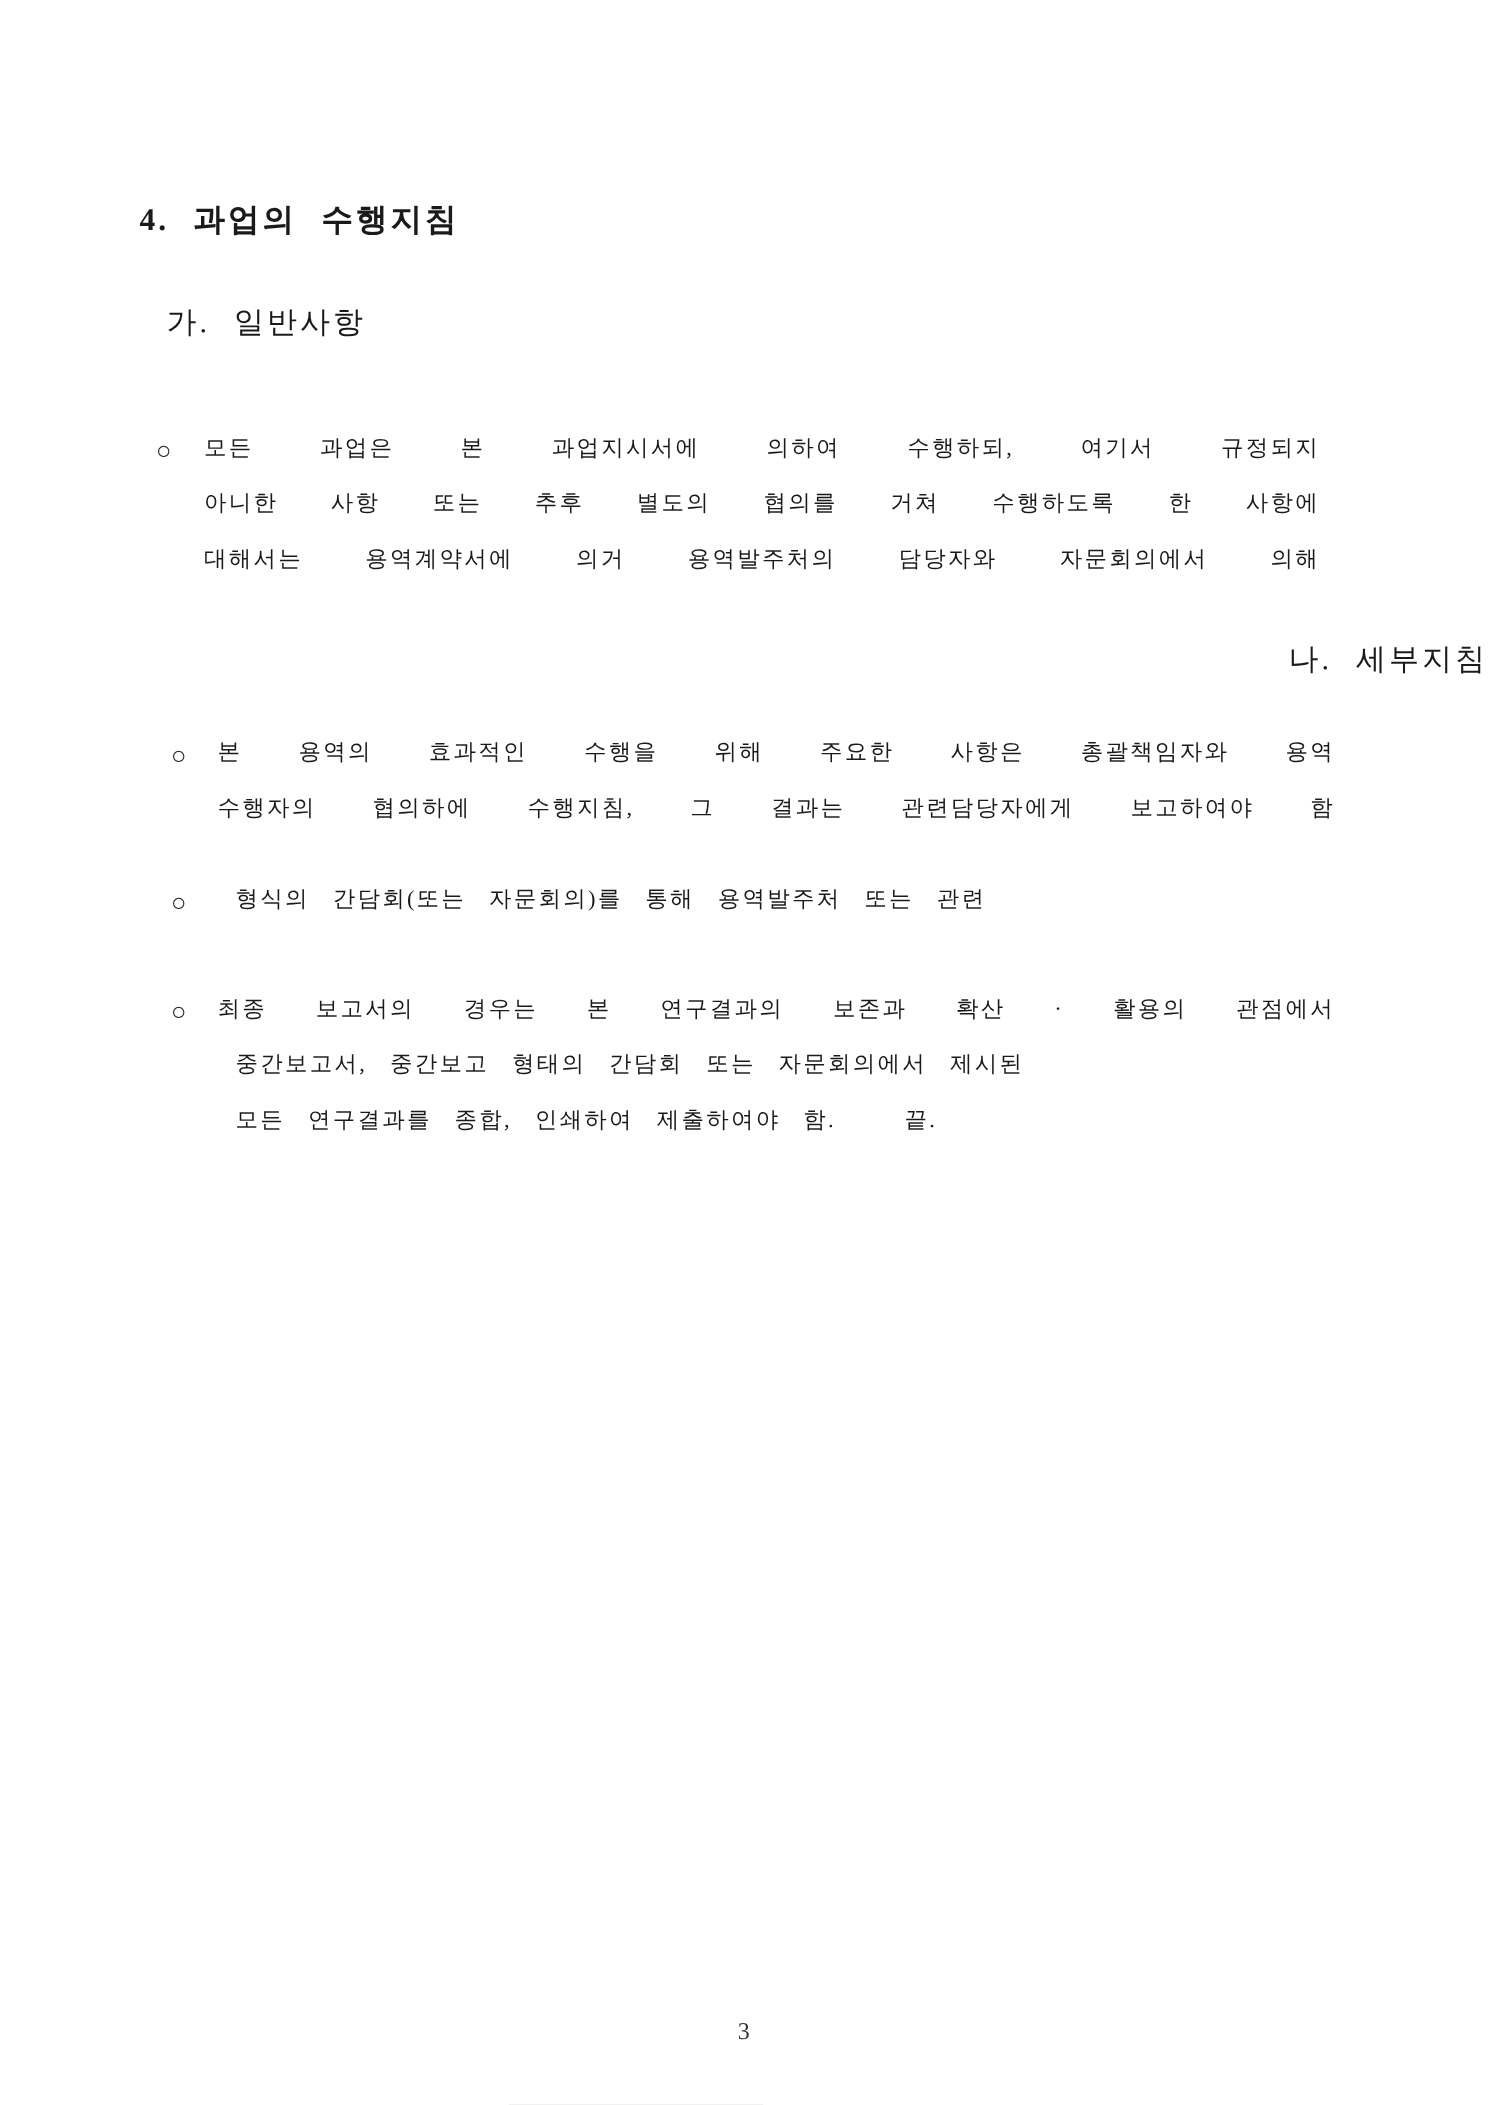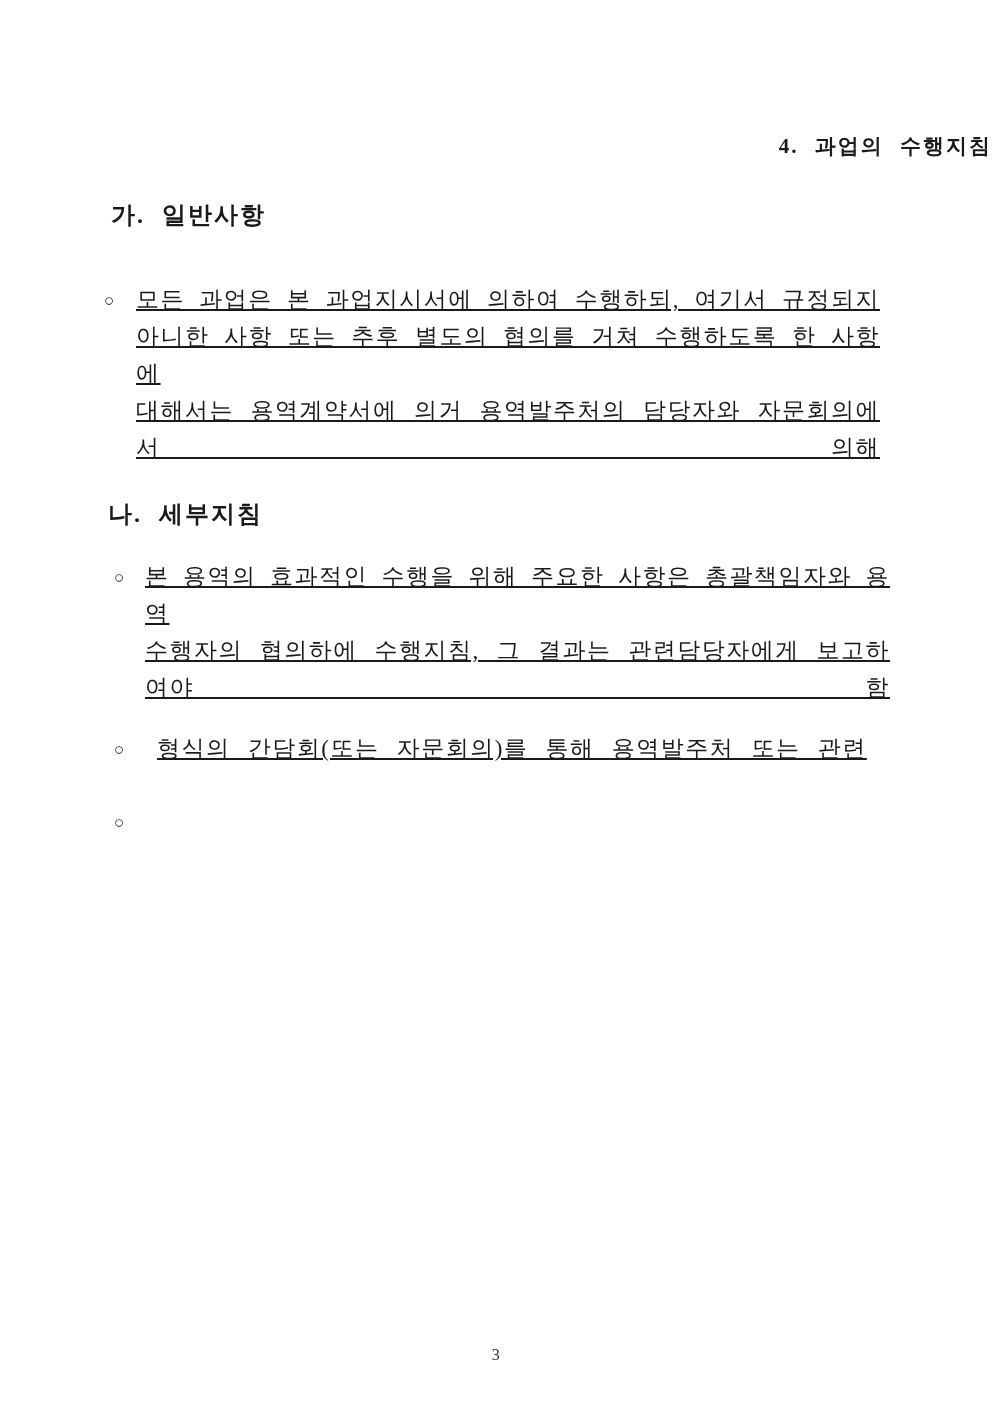--- a/index.html
+++ b/index.html
@@ -17,31 +17,31 @@
     font-family: "Liberation Serif", "DejaVu Serif", serif;
     overflow: hidden;
   }
   .h1 {
     font-size: 21px;
     font-weight: bold;
     letter-spacing: 2px;
     word-spacing: 9px;
     line-height: 26px;
   }
-  .h1.s4 { margin: 133px 0 0 93px; text-align: right; }
+  .h1.s4 { margin: 133px 0 0 93px; }
   .h1.s5 { margin: 73px 0 0 92px; }
   .h2 {
-    font-size: 24px;
-    font-weight: bold;
+    font-size: 20px;
+    font-weight: normal;
     letter-spacing: 2px;
     word-spacing: 9px;
     line-height: 25px;
   }
   .h2.ga { margin: 44px 0 0 111px; }
-  .h2.na { margin: 36px 0 0 108px; }
+  .h2.na { margin: 36px 0 0 108px; text-align: right; }
   .para {
     position: relative;
   }
   .para .bullet {
     position: absolute;
     top: 1px;
     font-size: 17px;
     line-height: 37px;
     color: #1a1a1a;
   }
@@ -49,27 +49,26 @@
   .para.indent-a .bullet { left: 104px; }
   .para.indent-a .lines { width: 744px; }
   .para.indent-b { padding-left: 145px; }
   .para.indent-b .bullet { left: 114px; }
   .para.indent-b .lines { width: 745px; }
   .para.p1 { margin-top: 53px; }
   .para.p2 { margin-top: 31px; }
   .para.p3 { margin-top: 24px; }
   .para.p4 { margin-top: 36px; }
   .line {
-    font-size: 23px;
+    font-size: 15px;
     line-height: 37px;
     letter-spacing: 1.5px;
     word-spacing: 6px;
     white-space: pre-wrap;
     text-align: left;
-    text-decoration: underline;
   }
   .line.full {
     text-align: justify;
     text-align-last: justify;
   }
   .line.wide {
     word-spacing: 10px;
     margin-left: 12px;
   }
   .pageno {
@@ -114,17 +113,22 @@
   <div class="para indent-b p3">
     <span class="bullet">○</span>
     <div class="lines">
       <div class="line wide">형식의 간담회(또는 자문회의)를 통해 용역발주처 또는 관련</div>
     </div>
   </div>
 
 
   <div class="para indent-b p4">
     <span class="bullet">○</span>
+    <div class="lines">
+      <div class="line full">최종 보고서의 경우는 본 연구결과의 보존과 확산 · 활용의 관점에서</div>
+      <div class="line wide">중간보고서, 중간보고 형태의 간담회 또는 자문회의에서 제시된</div>
+      <div class="line wide">모든 연구결과를 종합, 인쇄하여 제출하여야 함.   끝.</div>
+    </div>
   </div>
 
   <div class="pageno">3</div>
 
 </div>
 
 </body></html>

